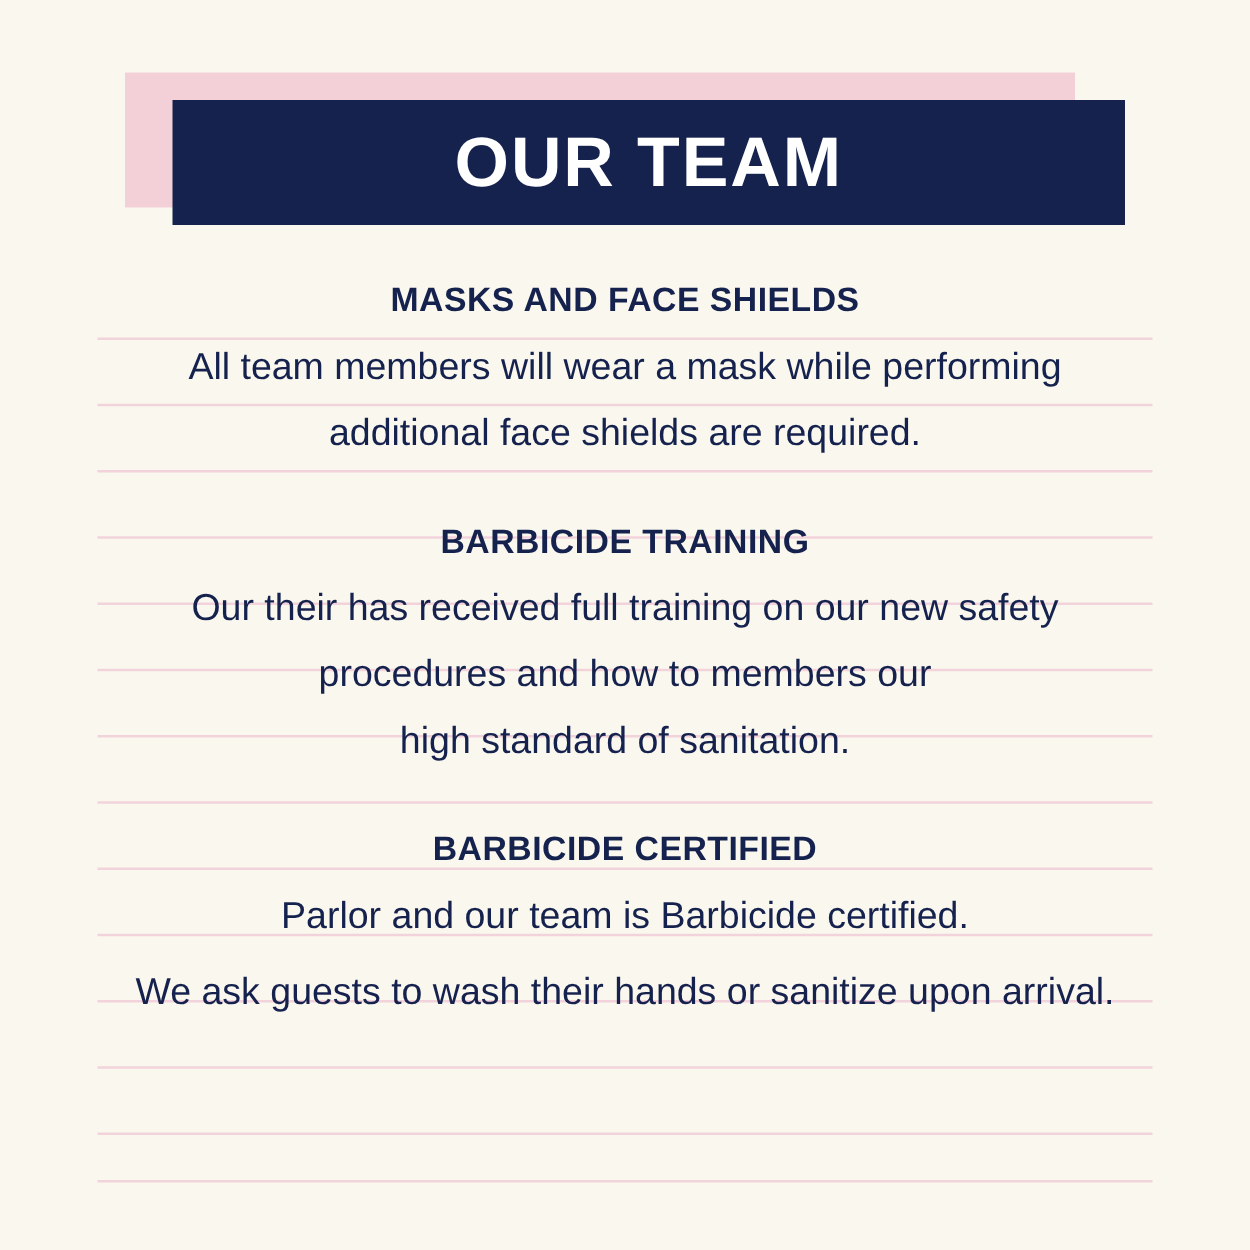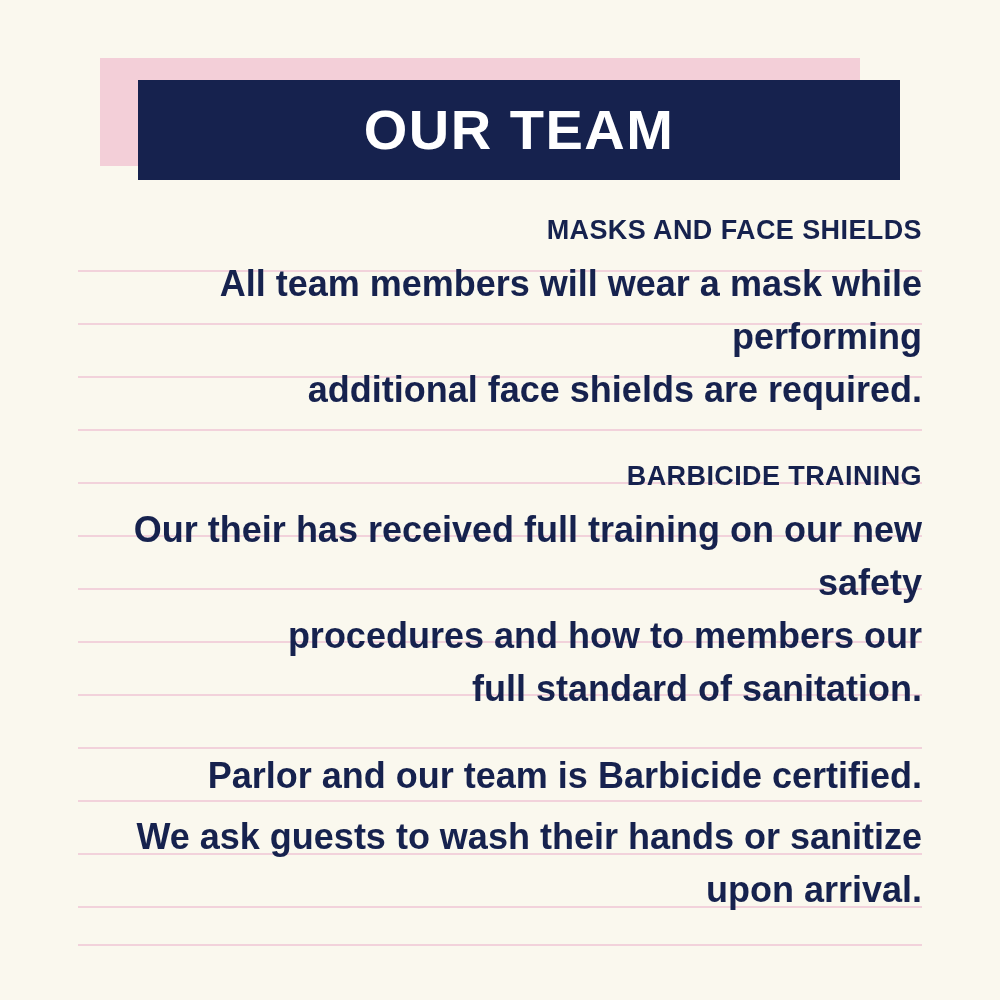--- a/index.html
+++ b/index.html
@@ -68,39 +68,39 @@
     left: 0;
     width: 844px;
     height: 2px;
     background: #f2d2db;
   }
 
   
   .content {
     position: absolute;
     left: 78px;
-    top: 204px;
+    top: 214px;
     width: 844px;
-    text-align: right;
+    text-align: center;
   }
   .section {
     margin: 0;
   }
   .sec-title {
     color: #16224e;
     font-size: 27px;
     font-weight: bold;
     letter-spacing: 0.4px;
     line-height: 53px;
     margin: 0;
   }
   .sec-body {
     color: #16224e;
-    font-size: 36px;
-    font-weight: bold;
+    font-size: 30px;
+    font-weight: normal;
     line-height: 53px;
     margin: 0;
   }
   .sec-body .ln {
     display: block;
   }
   .gap-lg { height: 34px; }
   .gap-xs { height: 8px; }
 </style>
 </head>
@@ -142,27 +142,28 @@
       </div>
     </div>
 
     <div class="gap-lg"></div>
 
     <div class="section">
       <div class="sec-title">BARBICIDE TRAINING</div>
       <div class="sec-body">
         <span class="ln">Our their has received full training on our new safety</span>
         <span class="ln">procedures and how to members our</span>
-        <span class="ln">full standard of sanitation.</span>
+        <span class="ln">high standard of sanitation.</span>
       </div>
     </div>
 
     <div class="gap-lg"></div>
 
     <div class="section">
+      <div class="sec-title">BARBICIDE CERTIFIED</div>
       <div class="sec-body">
         <span class="ln">Parlor and our team is Barbicide certified.</span>
       </div>
     </div>
 
     <div class="gap-xs"></div>
 
     <div class="section">
       <div class="sec-body">
         <span class="ln">We ask guests to wash their hands or sanitize upon arrival.</span>

